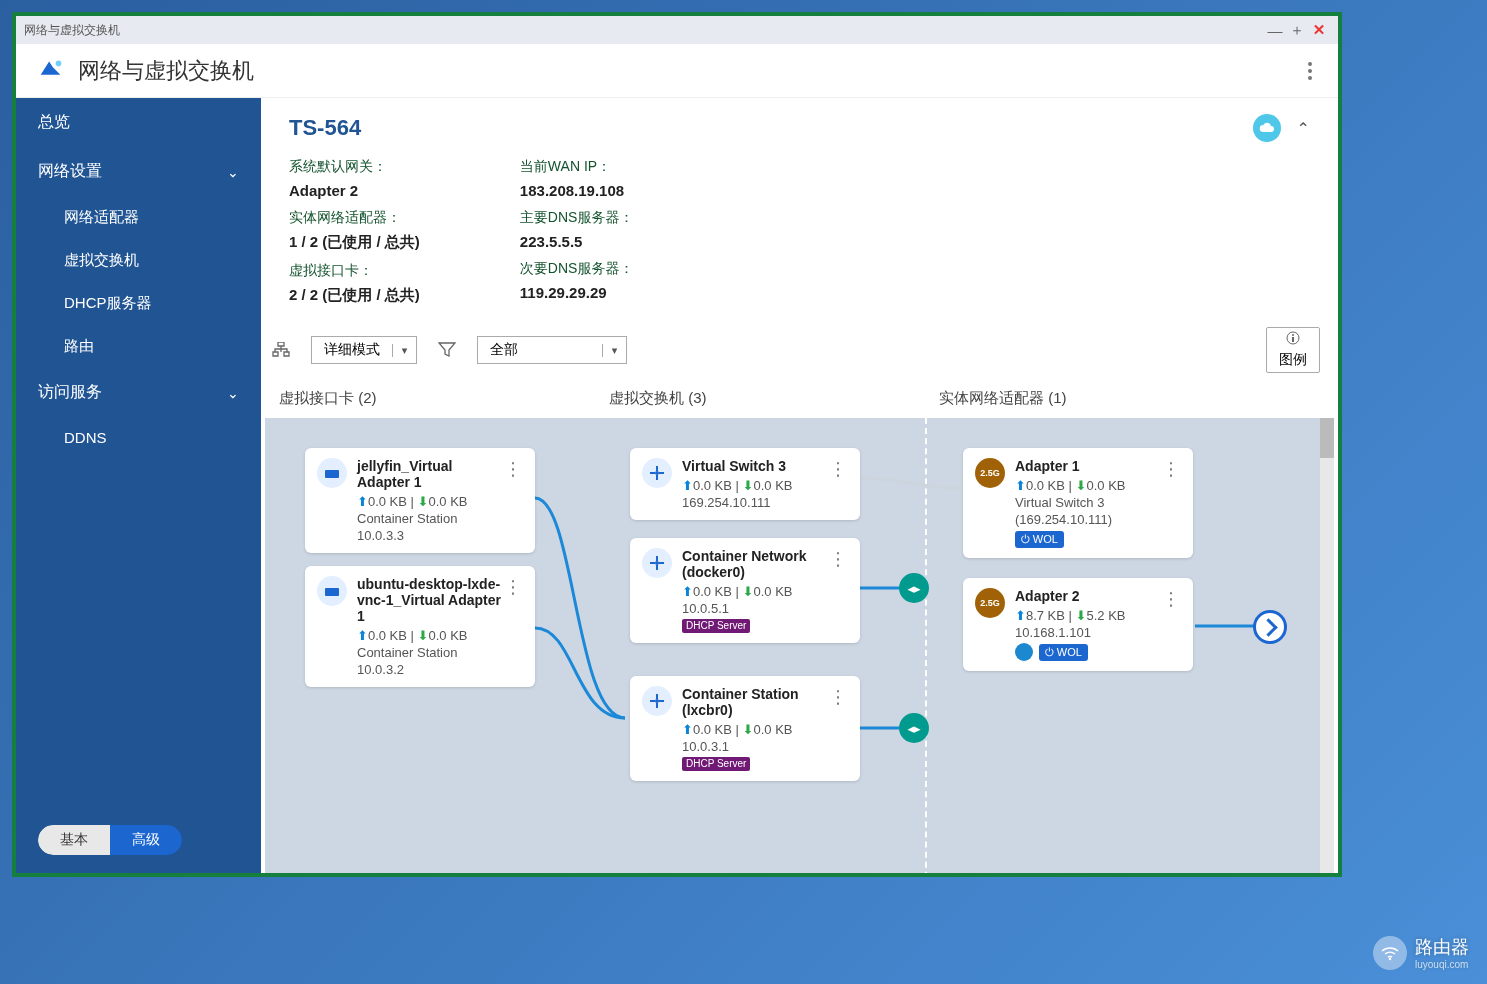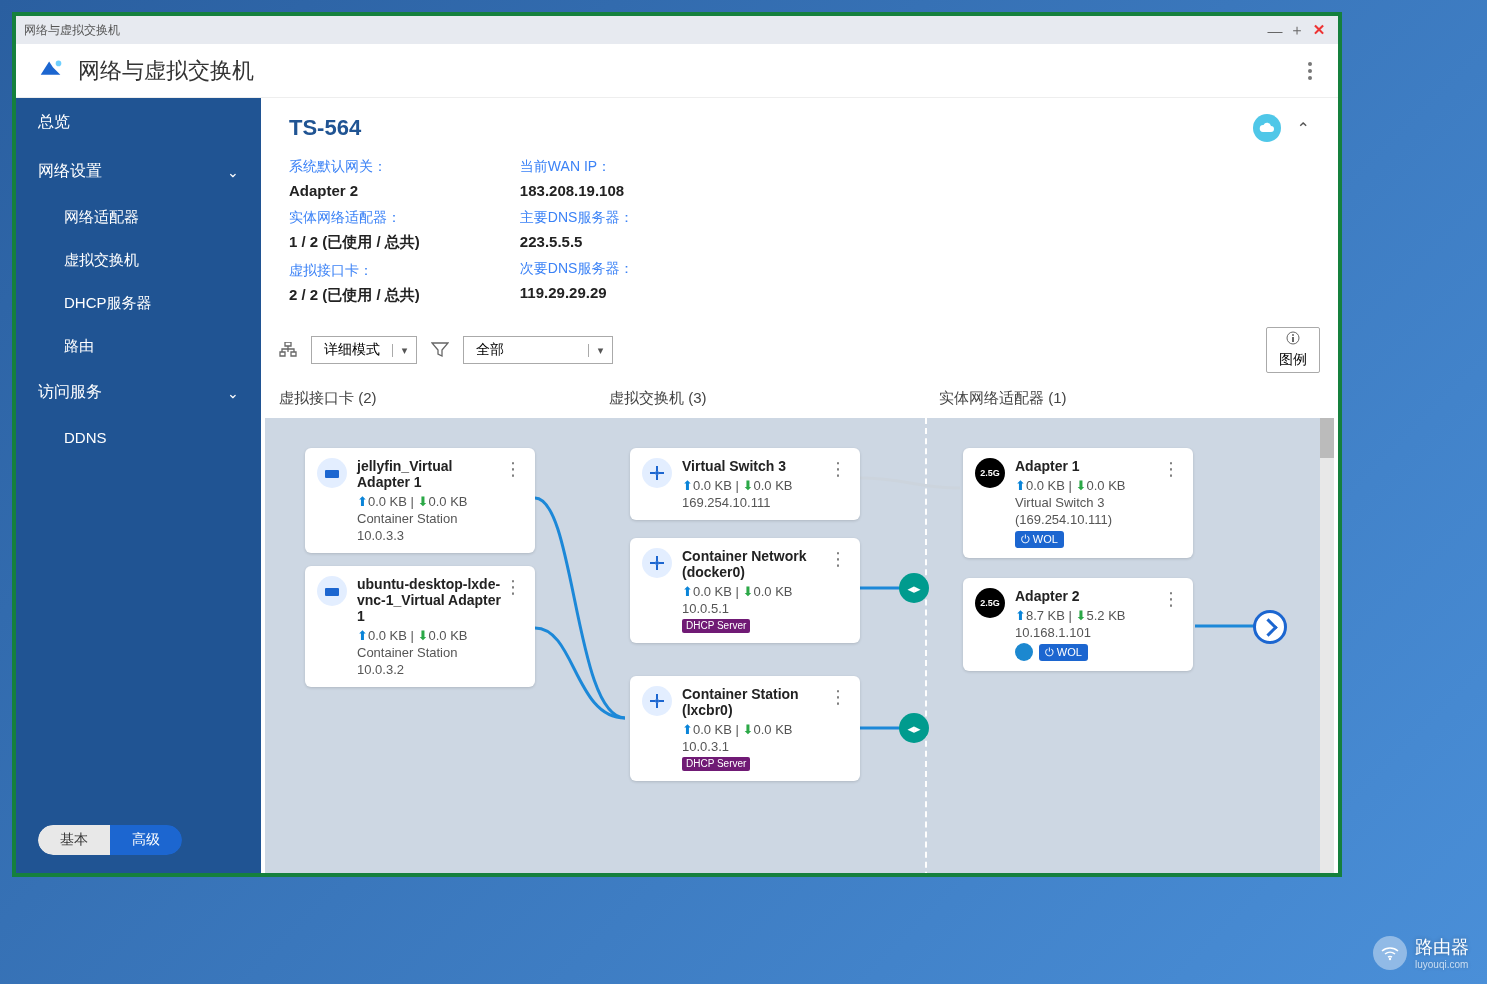--- a/index.html
+++ b/index.html
@@ -37,24 +37,24 @@
 .device-head .sp { flex: 1; }
 .cloud-icon { width: 28px; height: 28px; border-radius: 50%; background: #4fc7e8; display: flex; align-items: center; justify-content: center; color: #fff; margin-right: 16px; }
 .dev-chev { font-size: 16px; color: #555; cursor: pointer; }
 
 .device-info { display: flex; margin-top: 10px; gap: 30px; }
 .nas-figures { display: flex; gap: 40px; padding: 6px 30px; }
 .nas-front, .nas-back { width: 120px; height: 140px; }
 .nas-front svg, .nas-back svg { width: 100%; height: 100%; }
 .info-grid { display: flex; gap: 100px; font-size: 15px; padding-top: 6px; }
 .info-col div { margin-bottom: 6px; }
-.info-label { color: #3b82f6; font-size: 14px; }
+.info-label { color: #14532d; font-size: 14px; }
 .info-val { color: #222; font-weight: 600; }
 
-.toolbar { display: flex; align-items: center; padding: 4px 18px 10px 15px; gap: 11px; }
+.toolbar { display: flex; align-items: center; padding: 4px 18px 10px 8px; gap: 18px; }
 .tb-icon { width: 24px; height: 24px; display: flex; align-items: center; justify-content: center; }
 .tb-select { display: flex; align-items: center; border: 1px solid #aaa; height: 28px; }
 .tb-select .lbl { padding: 0 12px; font-size: 14px; }
 .tb-select .arrow { border-left: 1px solid #aaa; width: 24px; text-align: center; font-size: 11px; color: #555; }
 .toolbar .sp { flex: 1; }
 .legend-btn { display: flex; align-items: center; border: 1px solid #aaa; padding: 3px 12px; font-size: 14px; border-radius: 2px; cursor: pointer; gap: 6px; flex-direction: column; }
 
 .cols-header { display: flex; padding: 6px 18px 10px 18px; font-size: 15px; color: #444; }
 .cols-header .c1 { width: 330px; }
 .cols-header .c2 { width: 330px; }
@@ -64,21 +64,21 @@
 .vscroll { position: absolute; right: 0; top: 0; width: 14px; height: 100%; background: #e8e8e8; }
 .vscroll-thumb { background: #bbb; width: 100%; height: 40px; }
 
 .topo-inner { position: relative; width: 100%; height: 100%; }
 .col-divider { position: absolute; top: 0; bottom: 0; border-left: 2px dashed #fff; }
 .col-divider.d1 { left: 660px; }
 
 .node { position: absolute; background: #fff; border-radius: 6px; padding: 10px 12px; width: 230px; display: flex; box-shadow: 0 1px 3px rgba(0,0,0,0.15); }
 .node .n-icon { width: 30px; height: 30px; border-radius: 50%; background: #e3eeff; display: flex; align-items: center; justify-content: center; margin-right: 10px; flex-shrink: 0; }
 .node .n-icon.sw { background: #e3eeff; }
-.node .n-icon.green { background: #000000; }
+.node .n-icon.green { background: #a16207; }
 .node .n-body { flex: 1; font-size: 14px; }
 .node .n-title { font-weight: 600; color: #222; margin-bottom: 4px; }
 .node .n-stat { color: #555; font-size: 13px; }
 .node .n-stat .up { color: #0a84d8; }
 .node .n-stat .dn { color: #2ba847; }
 .node .n-meta { color: #555; font-size: 13px; margin-top: 2px; }
 .node .dots { width: 20px; text-align: center; color: #777; font-size: 18px; cursor: pointer; }
 .dhcp-badge { display: inline-block; background: #701a75; color: #fff; font-size: 10px; padding: 1px 4px; border-radius: 2px; margin-top: 3px; line-height: 1.2; }
 .wol-badge { display: inline-block; background: #1c66d0; color: #fff; font-size: 11px; padding: 2px 6px; border-radius: 3px; margin-top: 4px; }
 .globe-icon { display: inline-block; width: 18px; height: 18px; background: #1c88d0; border-radius: 50%; margin-right: 6px; vertical-align: middle; }

